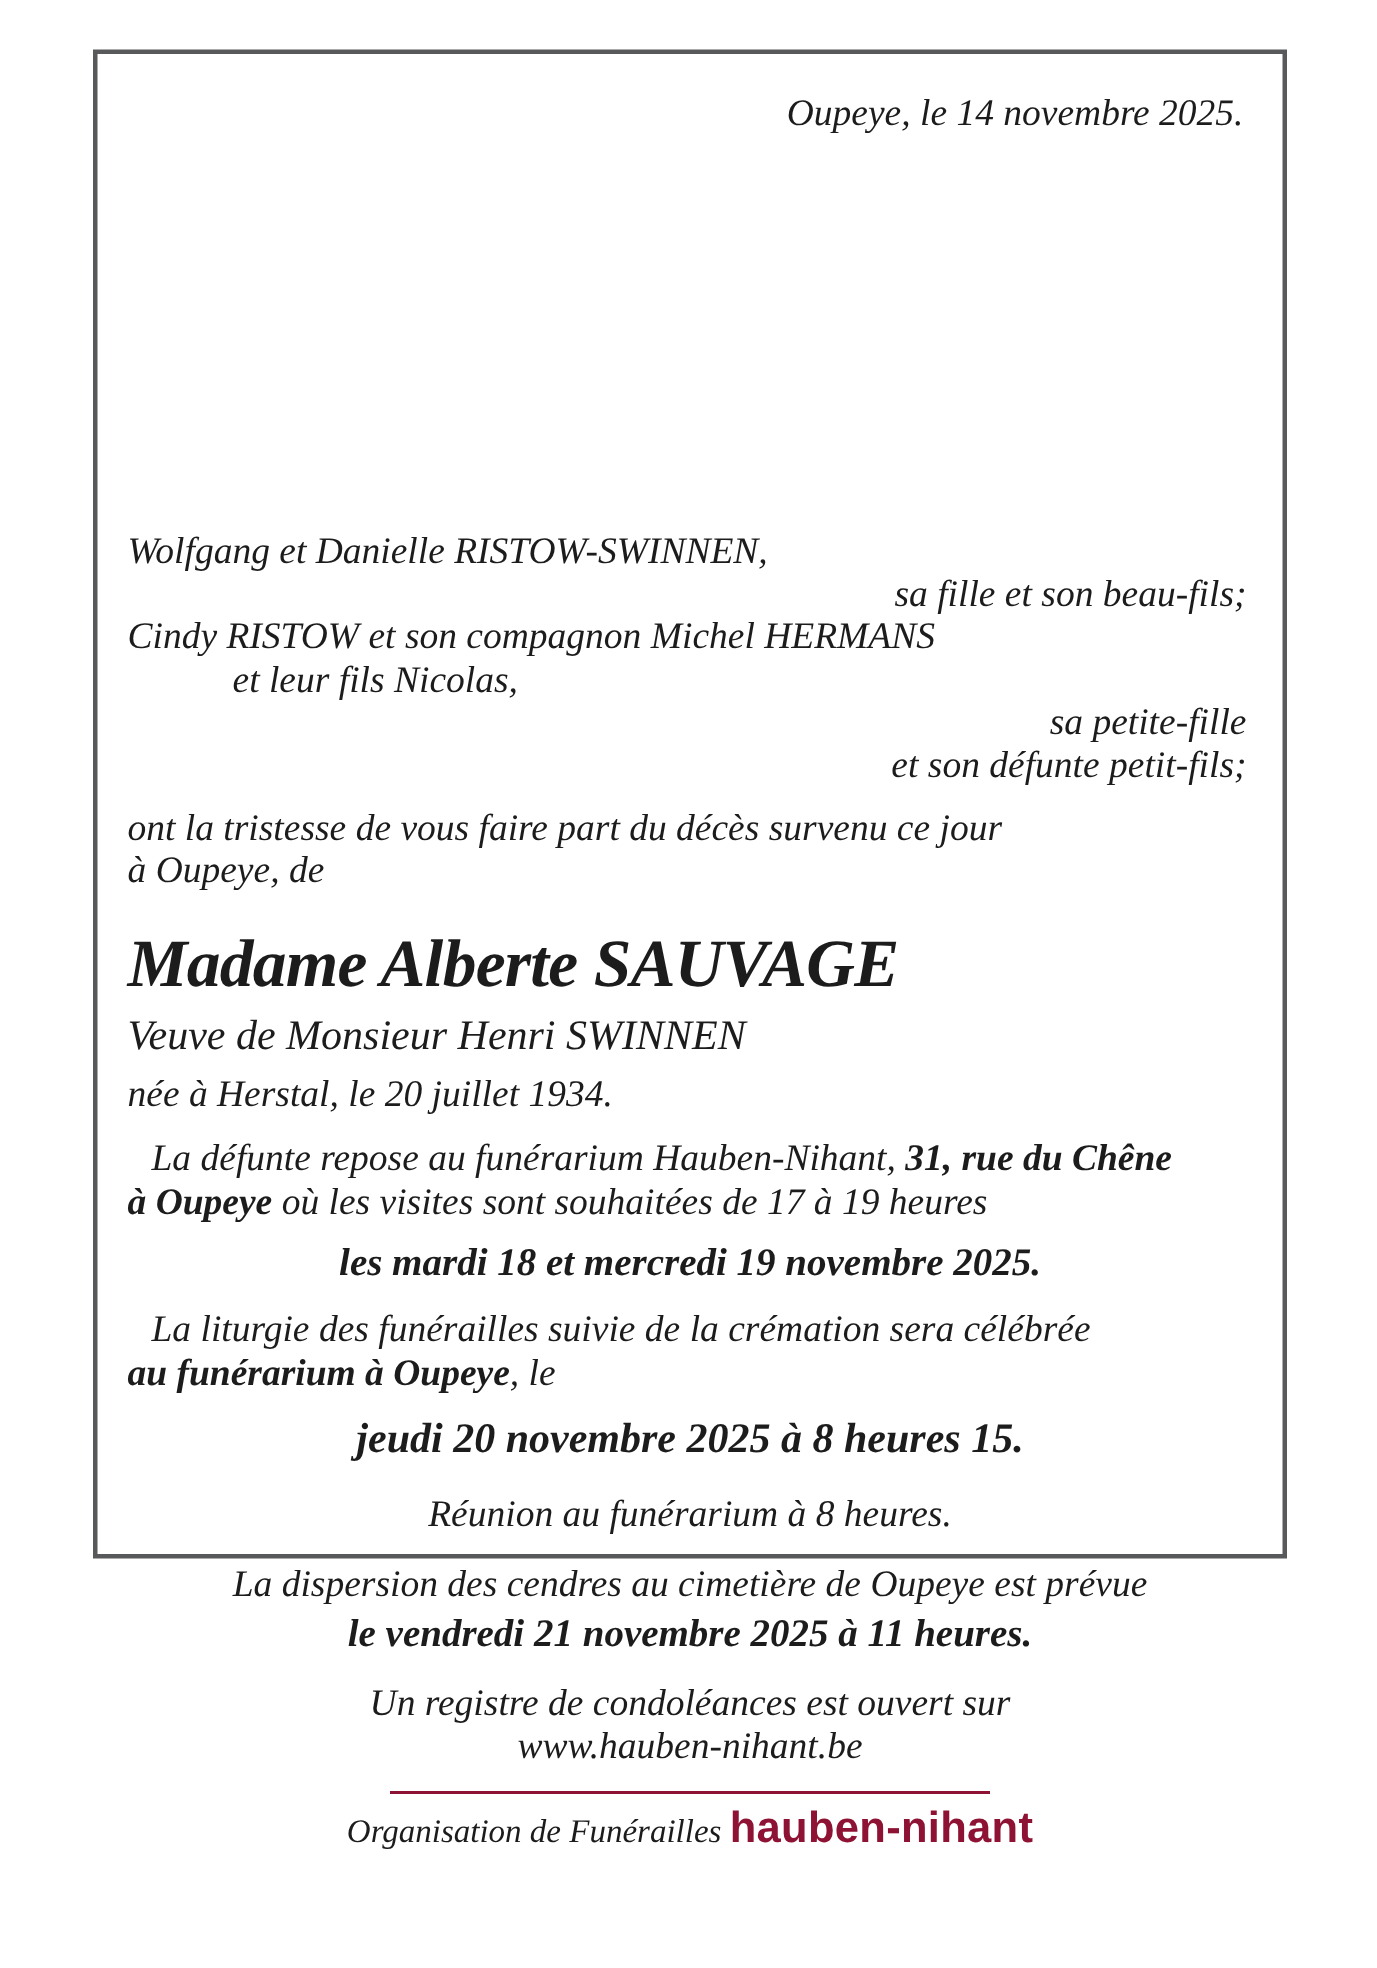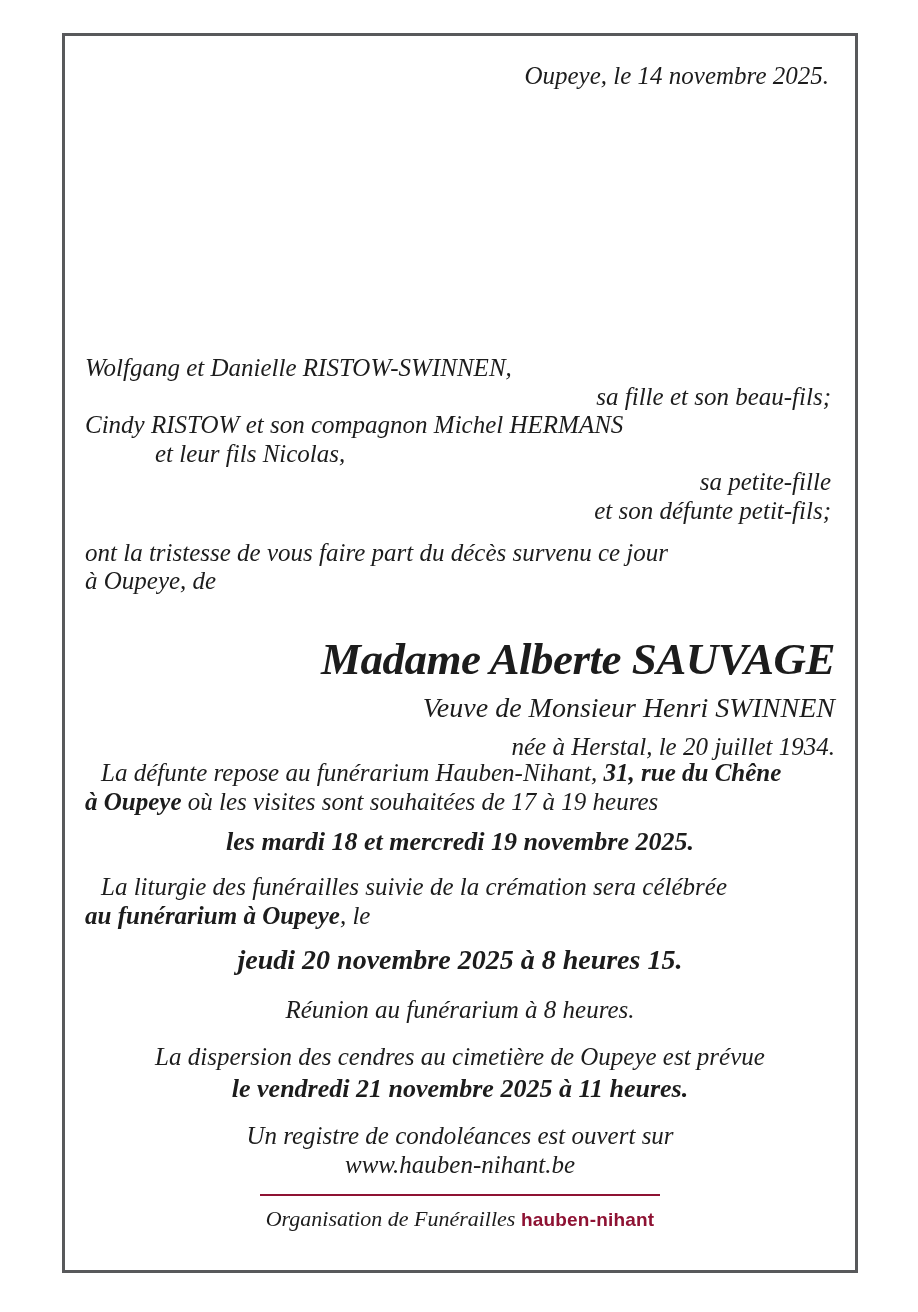--- a/index.html
+++ b/index.html
@@ -13,21 +13,21 @@
     position: relative;
     font-family: "Liberation Serif", serif;
     color: #1c1c1c;
     overflow: hidden;
   }
   .sheet {
     position: absolute;
     left: 62px;
     top: 33px;
     width: 796px;
-    height: 1240px;
+    height: 1006px;
     box-sizing: border-box;
     border: 3px solid #58595b;
     background: #ffffff;
     font-style: italic;
   }
   .abs {
     position: absolute;
     left: 20px;
     right: 20px;
   }
@@ -44,22 +44,22 @@
   }
   .t-left  { text-align: left; }
   .t-right { text-align: right; padding-right: 4px; }
   .indent-child { padding-left: 70px; }
   .intro {
     top: 503px;
     font-size: 25px;
     line-height: 28px;
   }
   .names {
-    top: 599px;
-    text-align: right;
+    top: 582px;
+    text-align: left;
   }
   .deceased-name {
     font-size: 45px;
     font-weight: 700;
     line-height: 48px;
     letter-spacing: -0.5px;
   }
   .widow {
     font-size: 28px;
     font-weight: 400;
@@ -122,21 +122,21 @@
   .footer-rule {
     width: 400px;
     margin: 0 auto 9px auto;
     border-top: 2px solid #8e1233;
     height: 0;
   }
   .brand {
     font-family: "Liberation Sans", sans-serif;
     font-style: normal;
     font-weight: 700;
-    font-size: 19px;
+    font-size: 29px;
     color: #8e1233;
     letter-spacing: 0.2px;
   }
 </style>
 </head>
 <body>
 
 <div class="sheet">
 
   <div class="date-line">Oupeye, le 14 novembre 2025.</div>

